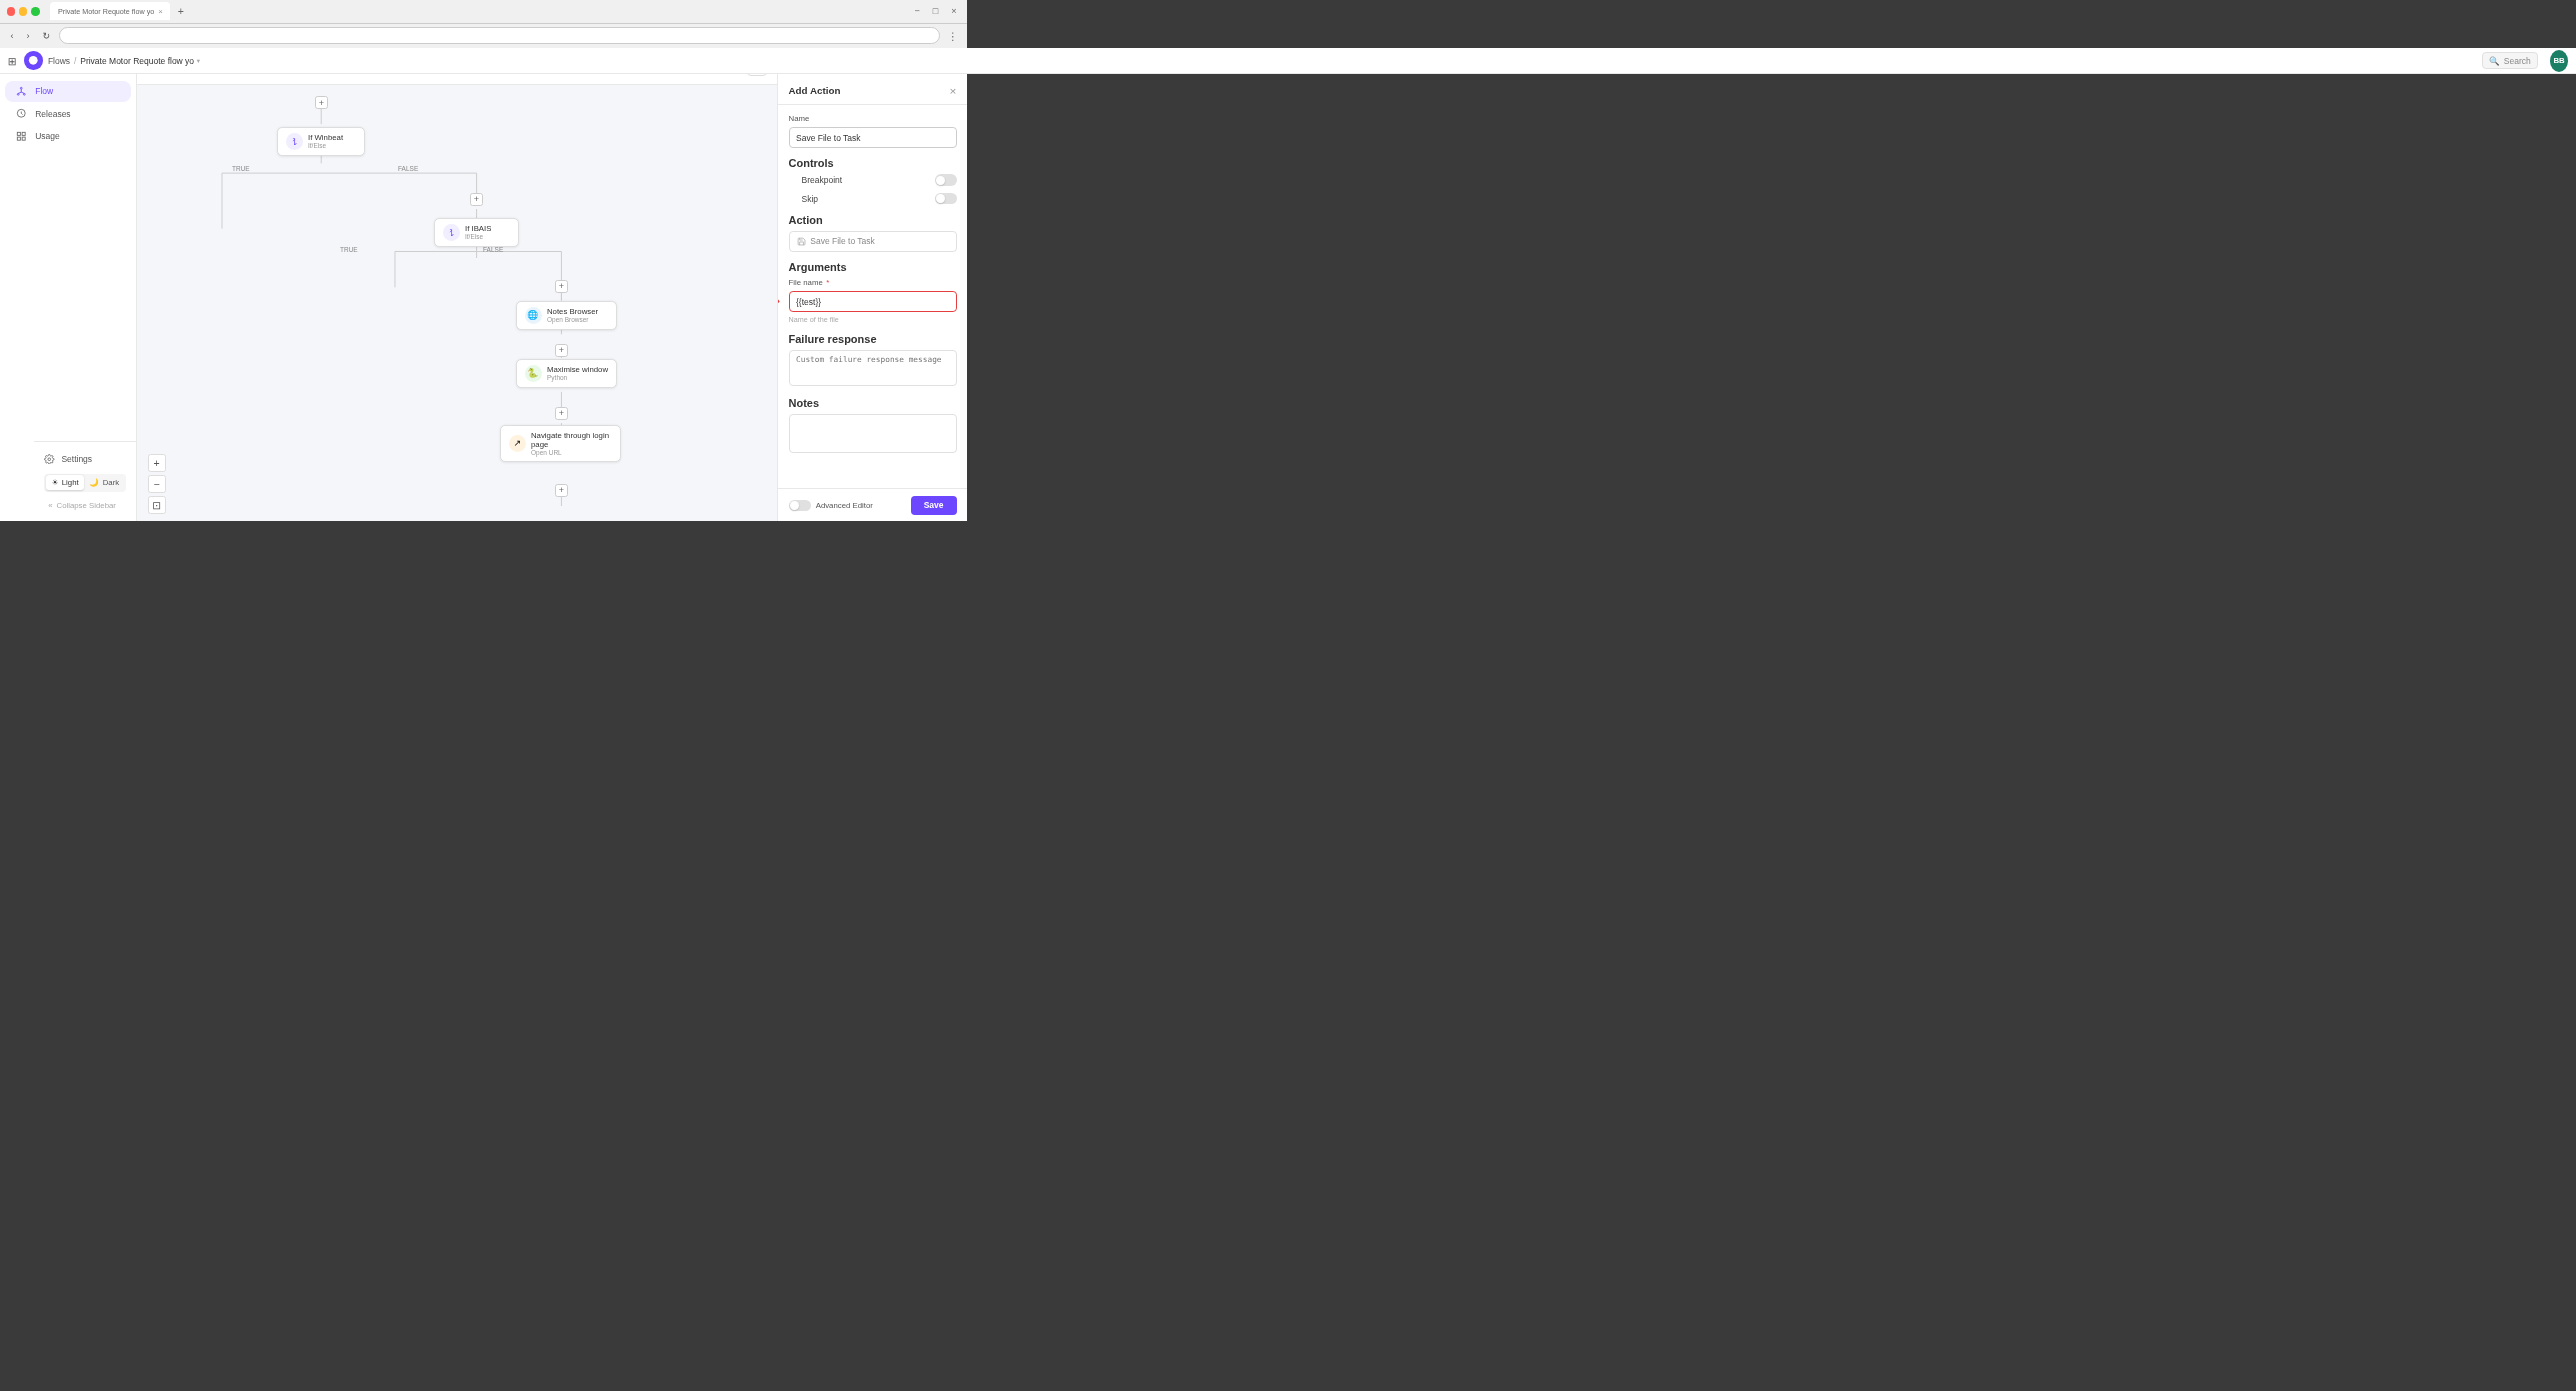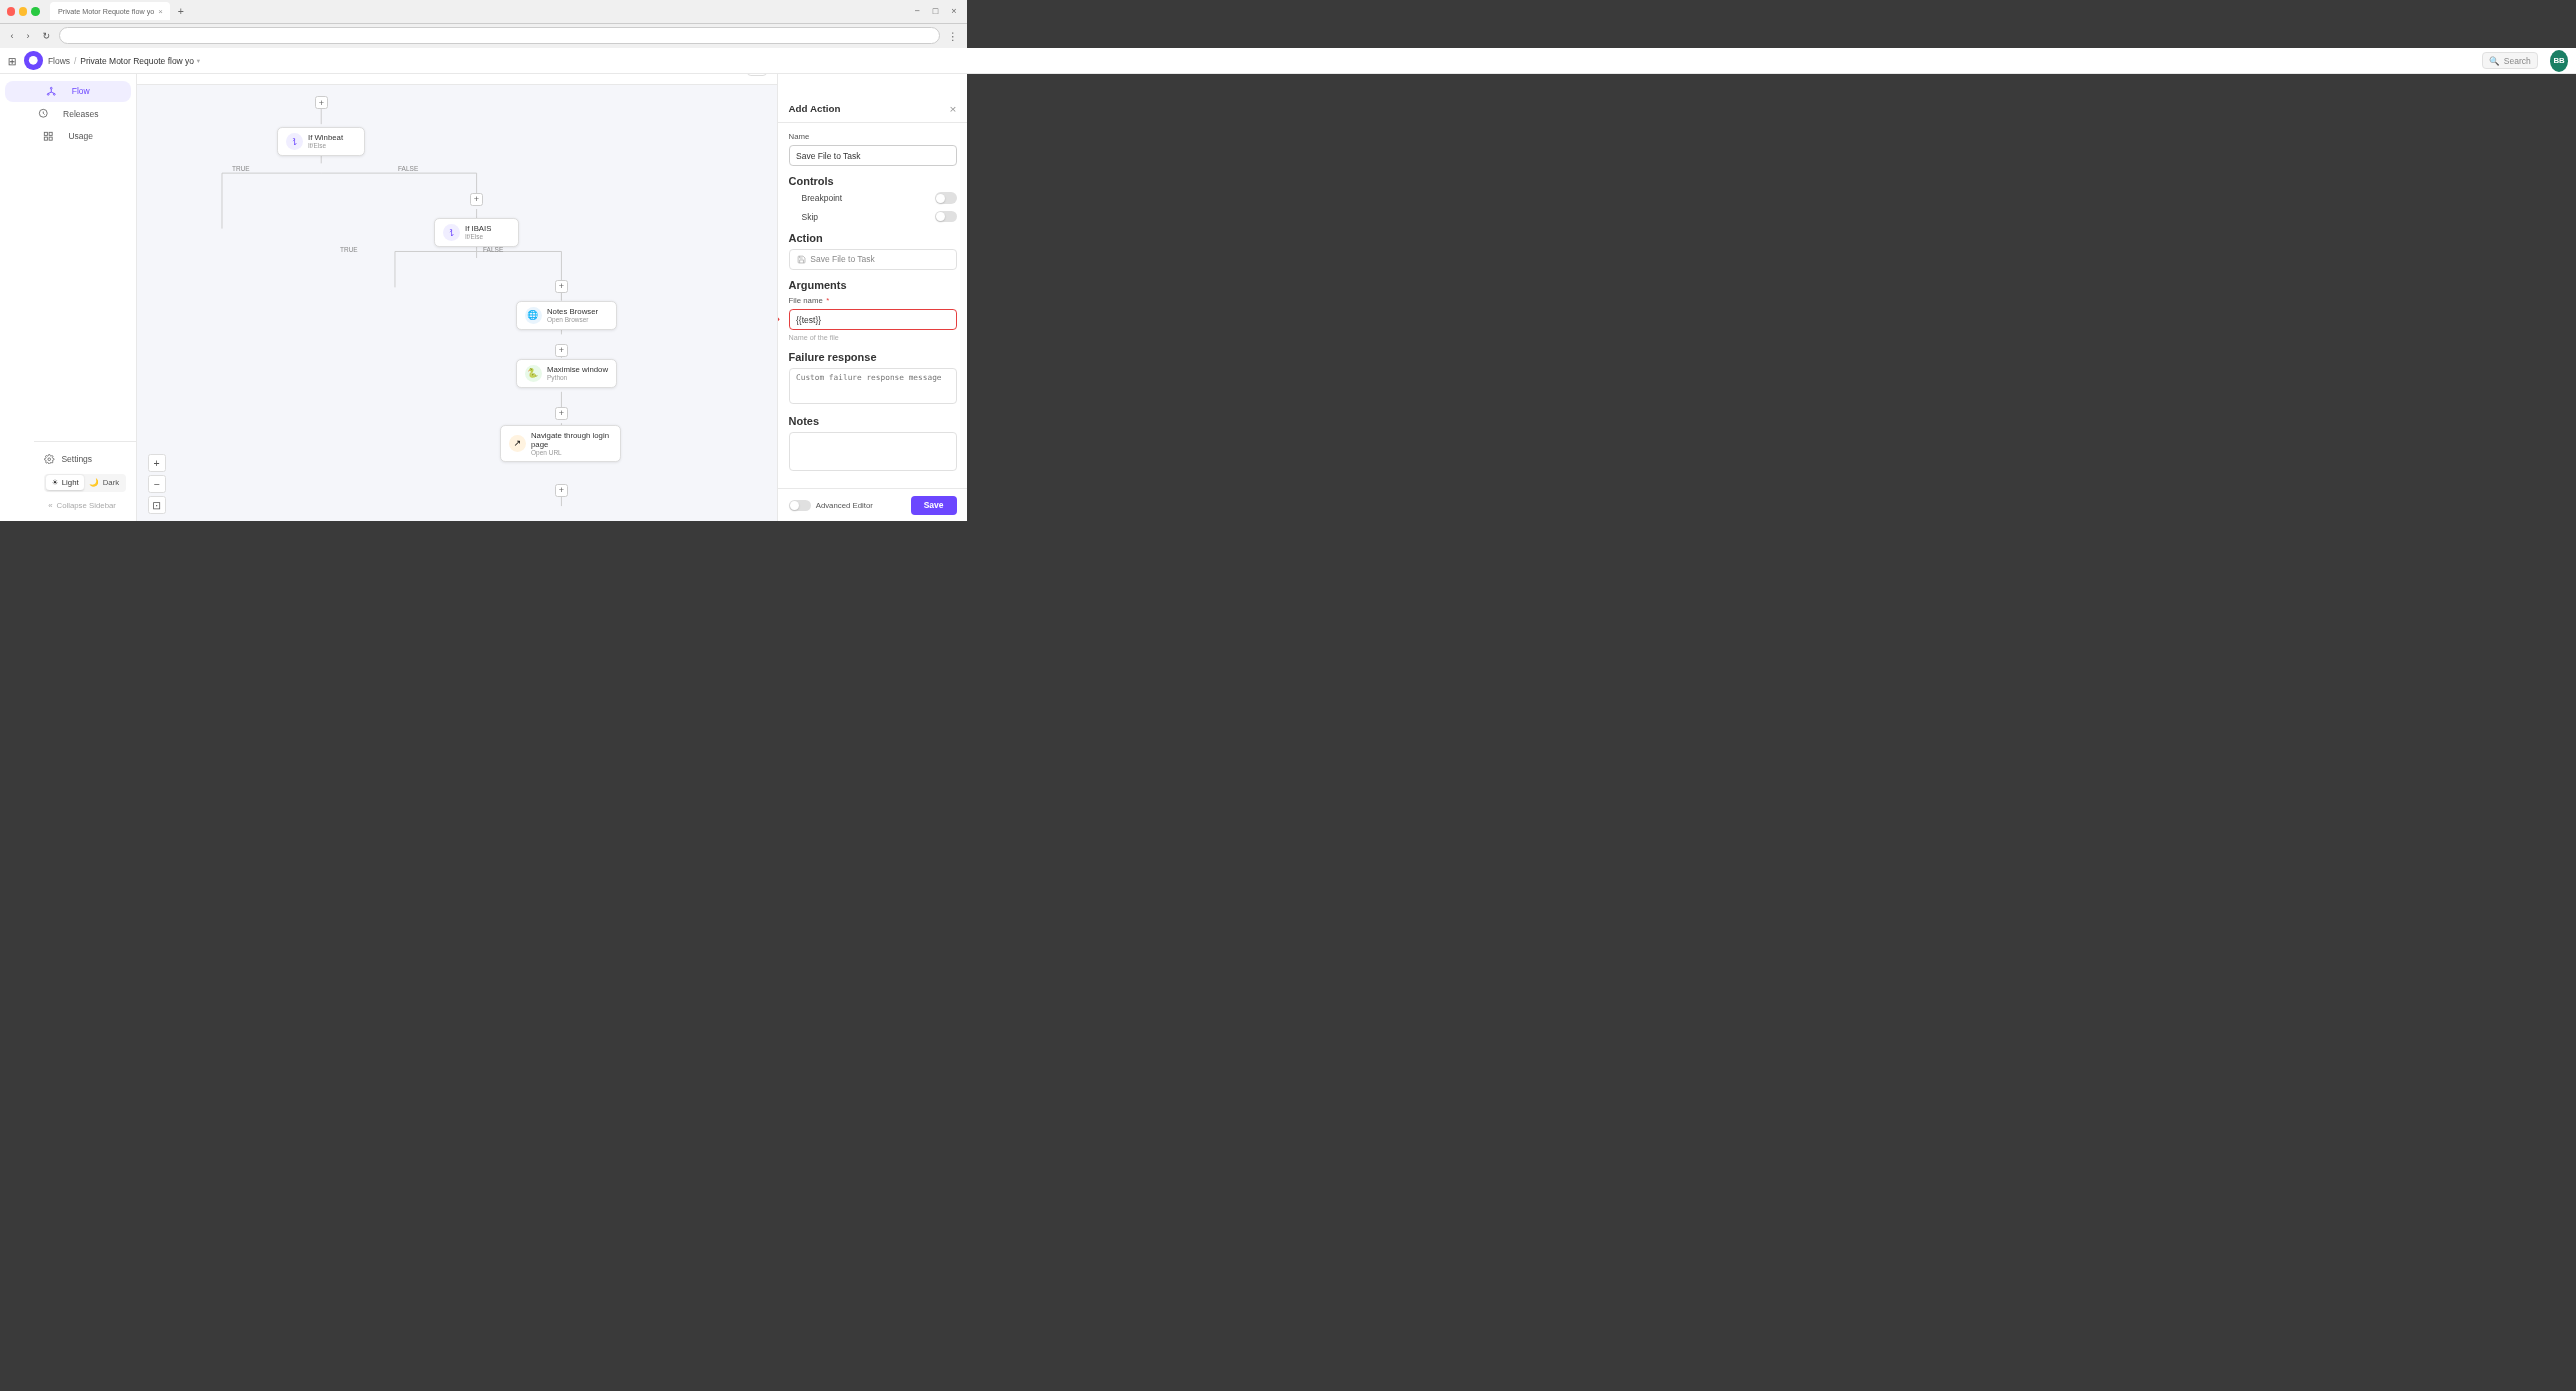--- a/index.html
+++ b/index.html
@@ -95,23 +95,23 @@
       width: 137px;
       background: white;
       border-right: 0.7px solid #e8e8e8;
       display: flex;
       flex-direction: column;
       padding-top: 26px;
       flex-shrink: 0;
     }
     .sidebar-nav { flex: 1; padding: 5.2px 0; }
     .sidebar-item {
-      display: flex; align-items: center; gap: 15px;
+      display: flex; align-items: center; gap: 9px;
       padding: 5.2px 10.5px; font-size: 8.5px; color: #555; cursor: pointer;
-      border-radius: 8px; margin: 1.3px 5.2px; justify-content: center;
+      border-radius: 8px; margin: 1.3px 5.2px;
     }
     .sidebar-item.active { background: #f0eeff; color: #6c47ff; }
     .sidebar-item svg { width: 10.5px; height: 10.5px; flex-shrink: 0; }
     .sidebar-bottom { padding: 7.8px 5.2px; border-top: 0.7px solid #e8e8e8; margin-left: 34px; }
     .settings-item { display: flex; align-items: center; gap: 6.5px; padding: 3.9px 5.2px; font-size: 8.5px; color: #555; cursor: pointer; }
     .theme-toggle { display: flex; background: #f5f5f5; border-radius: 3.9px; padding: 1.3px; margin: 5.2px; }
     .theme-btn { flex: 1; padding: 3.3px 5.2px; font-size: 7.8px; border: none; background: none; cursor: pointer; border-radius: 3.3px; display: flex; align-items: center; justify-content: center; gap: 3.3px; color: #555; }
     .theme-btn.active { background: white; box-shadow: 0 0.7px 2px rgba(0,0,0,0.15); color: #333; font-weight: 500; }
     .collapse-btn { display: flex; align-items: center; gap: 3.9px; padding: 3.9px 9.1px; font-size: 7.8px; color: #aaa; cursor: pointer; }
 
@@ -194,21 +194,21 @@
     }
 
     
     .right-panel {
       width: 190px;
       background: white;
       border-left: 0.7px solid #e8e8e8;
       display: flex;
       flex-direction: column;
       flex-shrink: 0;
-      padding-top: 44px;
+      padding-top: 26px;
     }
     .panel-header {
       display: flex; align-items: center; justify-content: space-between;
       padding: 9.1px 10.5px 6.5px;
       border-bottom: 0.7px solid #e8e8e8;
     }
     .panel-title { font-size: 9.8px; font-weight: 600; color: #333; }
     .panel-close { background: none; border: none; cursor: pointer; color: #999; font-size: 11.8px; }
     .panel-body { flex: 1; overflow-y: auto; padding: 9.1px 10.5px; }
     .field-label { font-size: 7.8px; color: #555; margin-bottom: 3.9px; font-weight: 500; }

